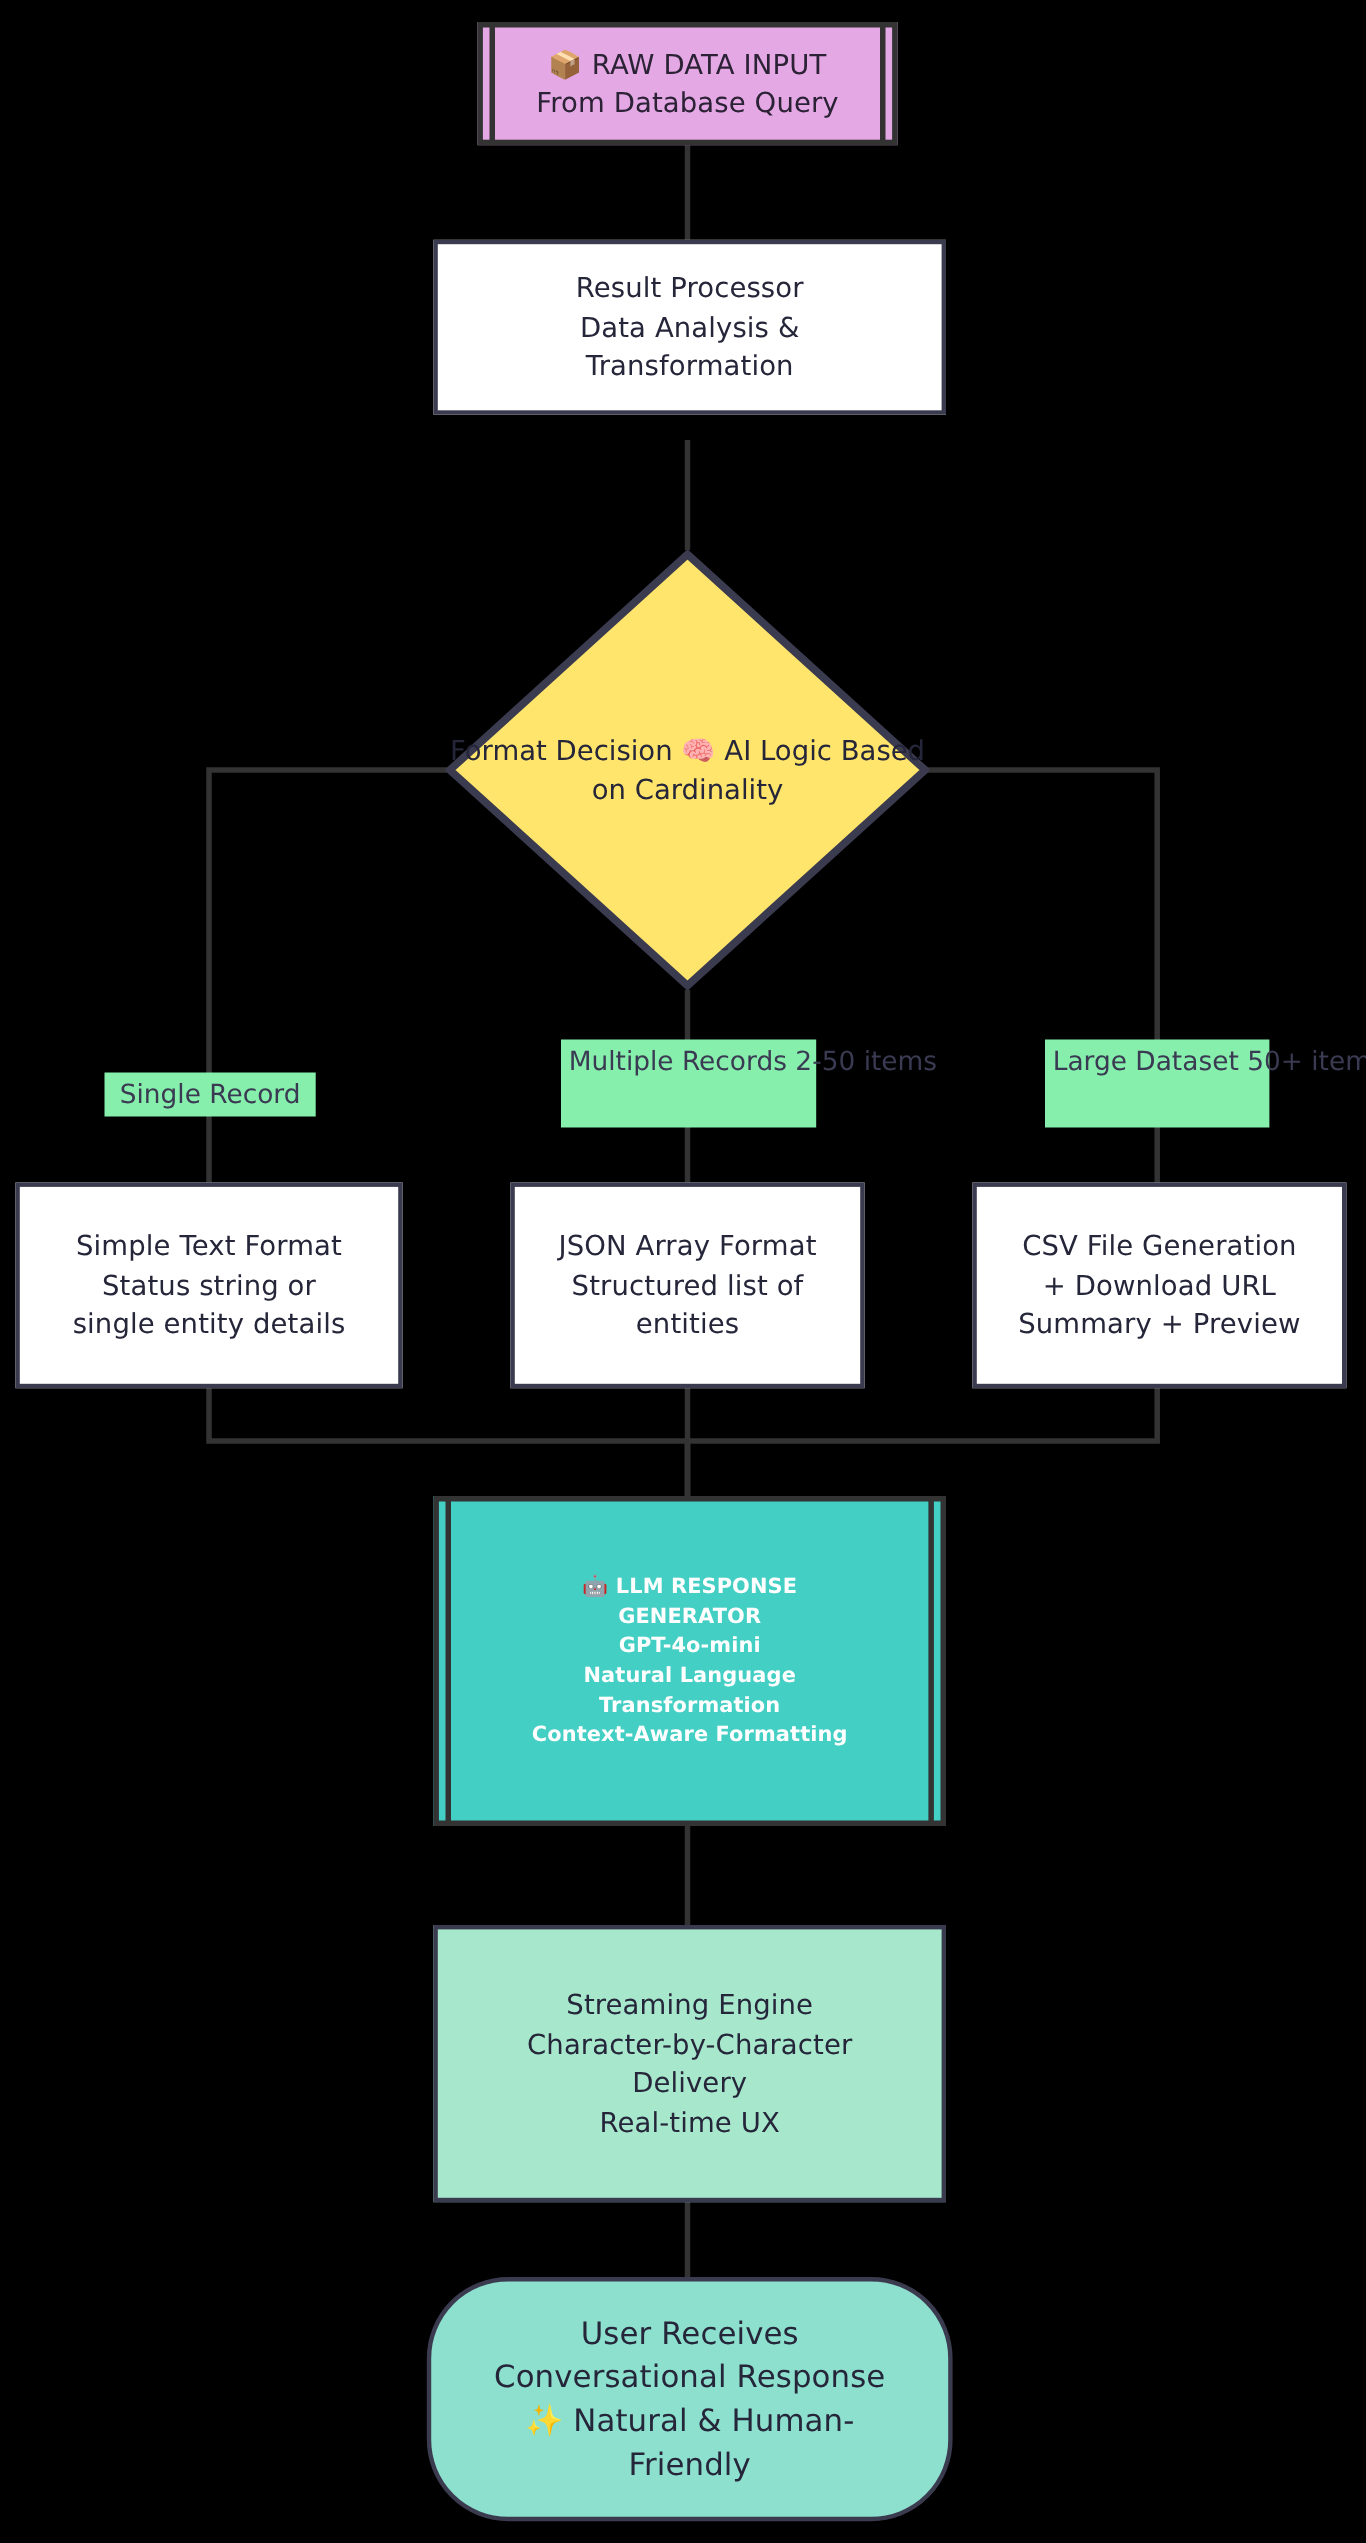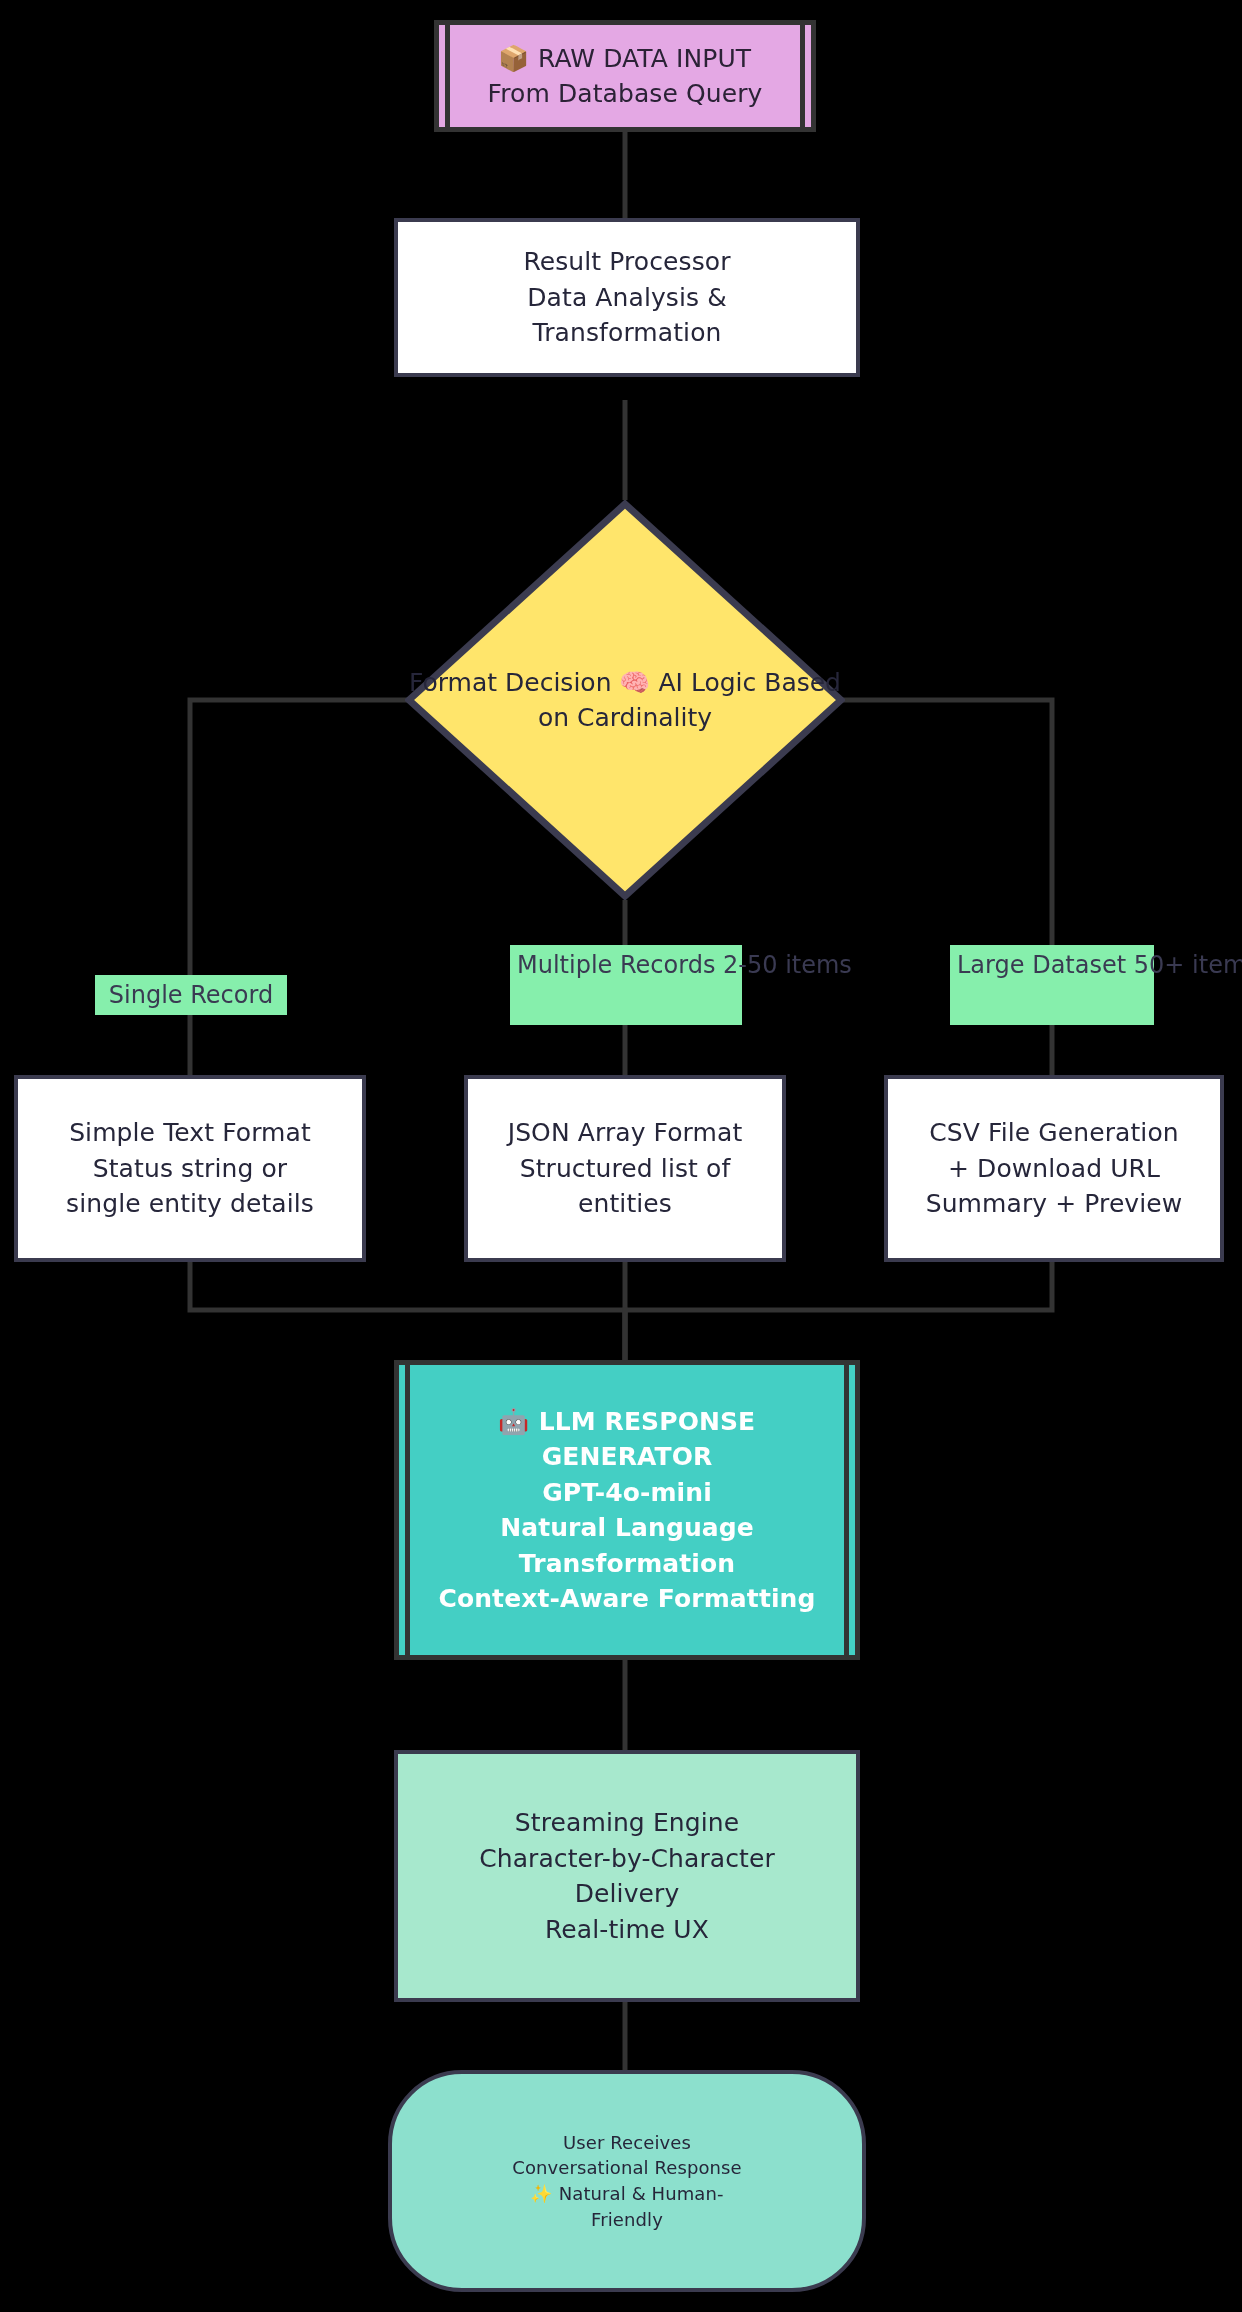--- a/index.html
+++ b/index.html
@@ -57,21 +57,21 @@
     background: #333333;
   }
   .rect-input::before { left: 6px; }
   .rect-input::after  { right: 6px; }
 
   
   .rect-llm {
     background: #44cfc4;
     border: 5px solid #333333;
     color: #ffffff;
-    font-size: 25px;
+    font-size: 19px;
     font-weight: 600;
   }
   .rect-llm::before,
   .rect-llm::after {
     content: "";
     position: absolute;
     top: -5px;
     bottom: -5px;
     width: 5px;
     background: #333333;
@@ -84,21 +84,21 @@
     background: #a7e8cd;
     border: 4px solid #3b3b4f;
     font-size: 25px;
   }
 
   
   .stadium {
     background: #8ce0cd;
     border: 4px solid #3b3b4f;
     border-radius: 74px;
-    font-size: 18px;
+    font-size: 28px;
   }
 
   
   .diamond-wrap {
     position: absolute;
     display: flex;
     align-items: center;
     justify-content: center;
   }
   .diamond-shape {

